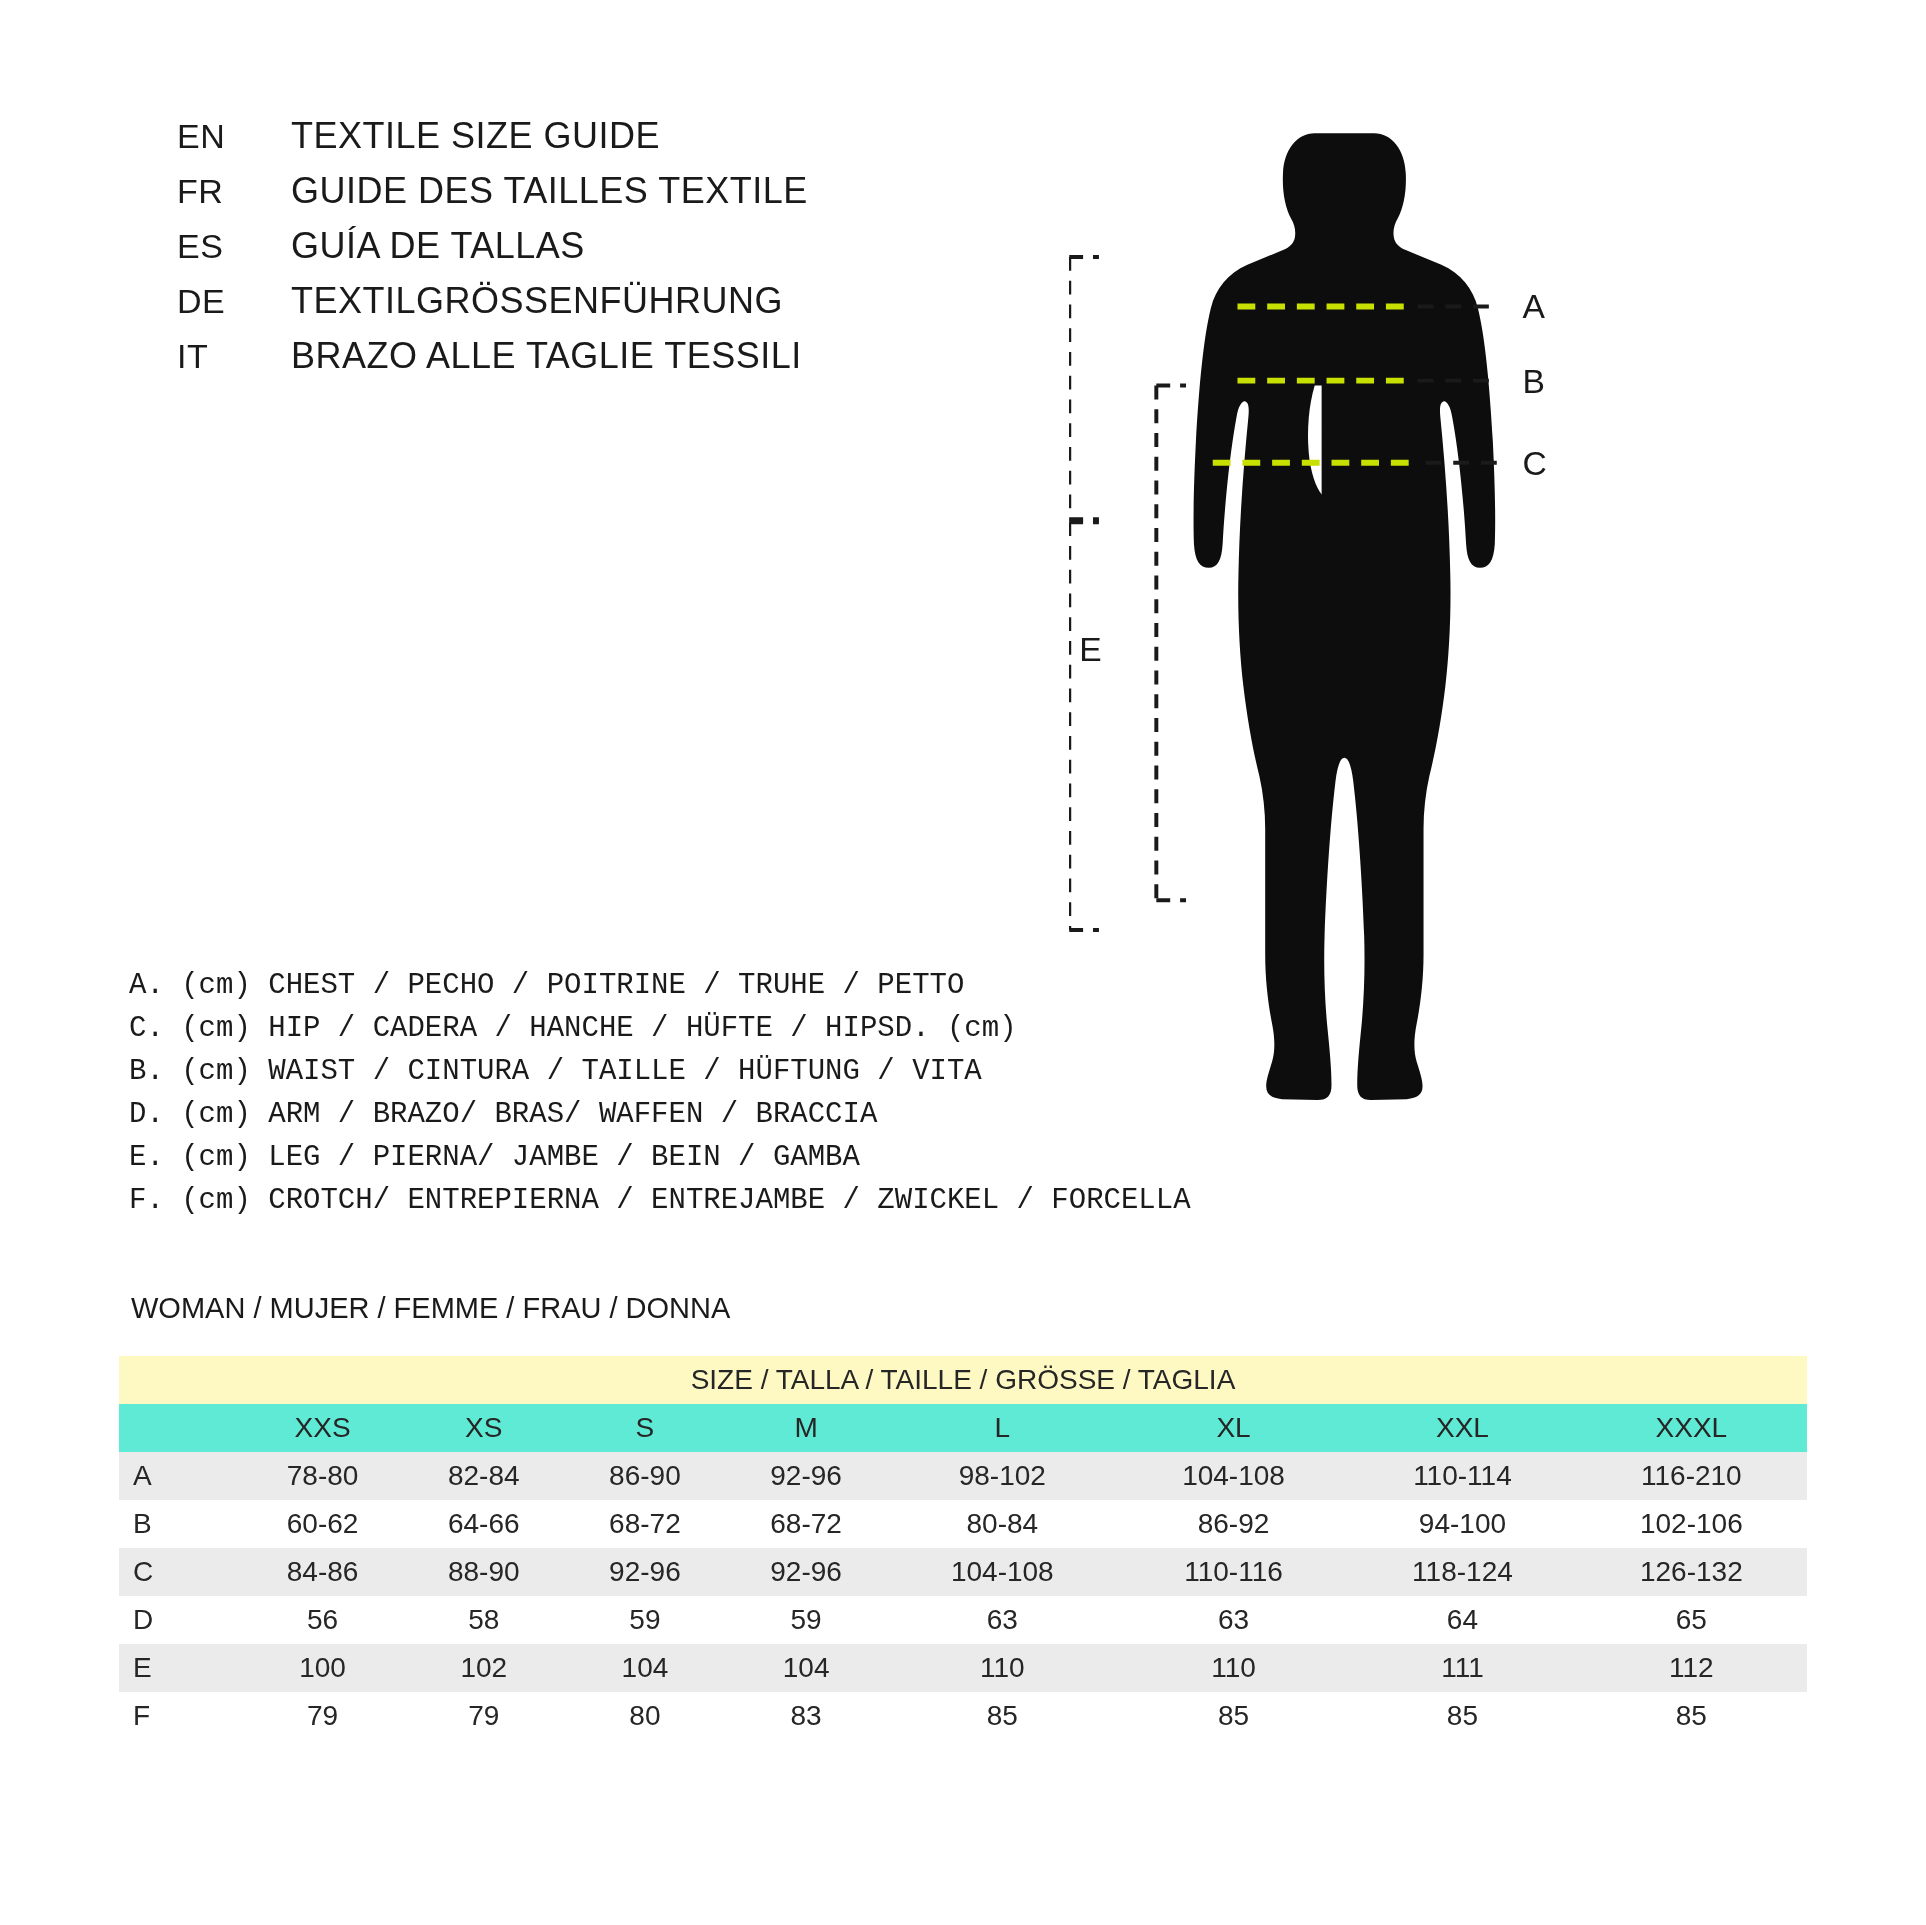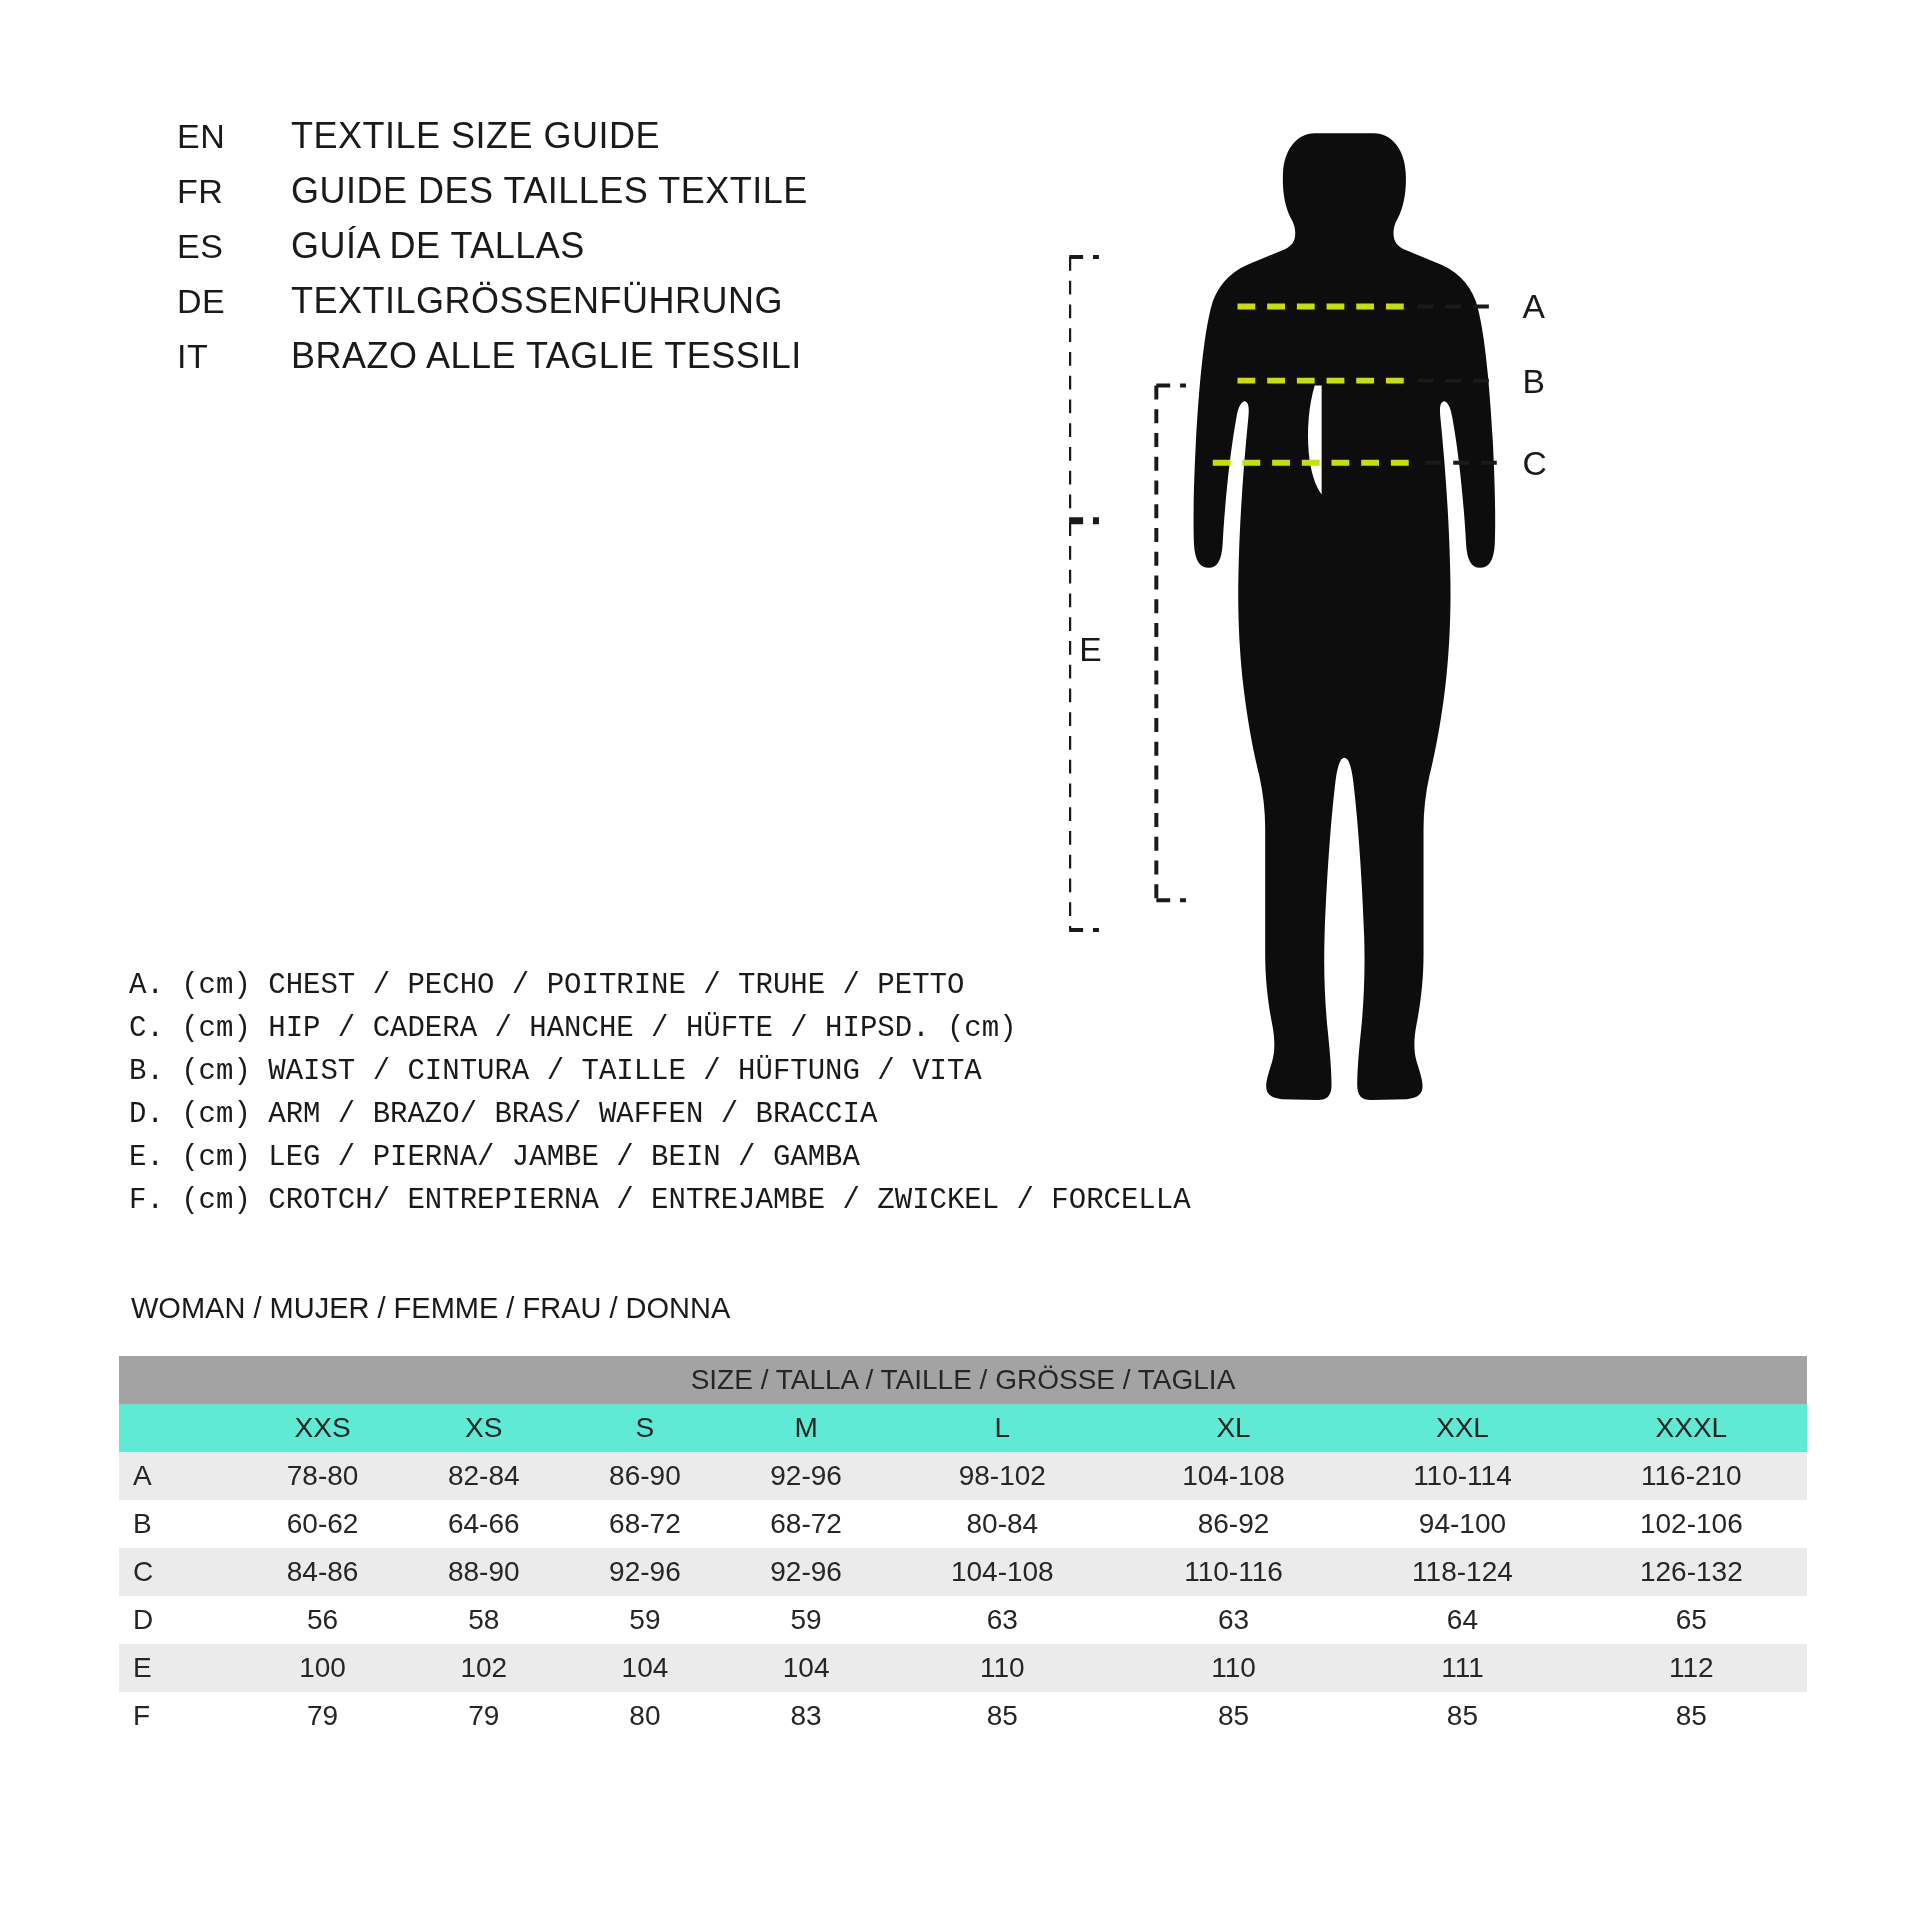--- a/index.html
+++ b/index.html
@@ -81,21 +81,21 @@
     font-weight: normal;
     text-align: center;
     color: #262626;
   }
   #size-table .rowhead {
     text-align: left;
     padding-left: 14px;
     width: 109px;
   }
   tr.head-row td {
-    background: #a3a3a3;
+    background: #fef9c3;
     text-align: left;
     padding-left: 14px;
     height: 51px;
     font-size: 28px;
     color: #1a1a1a;
     margin-top: 37px;
   }
   tr.sizes-row td {
     background: #5eead4;
     height: 53px;

